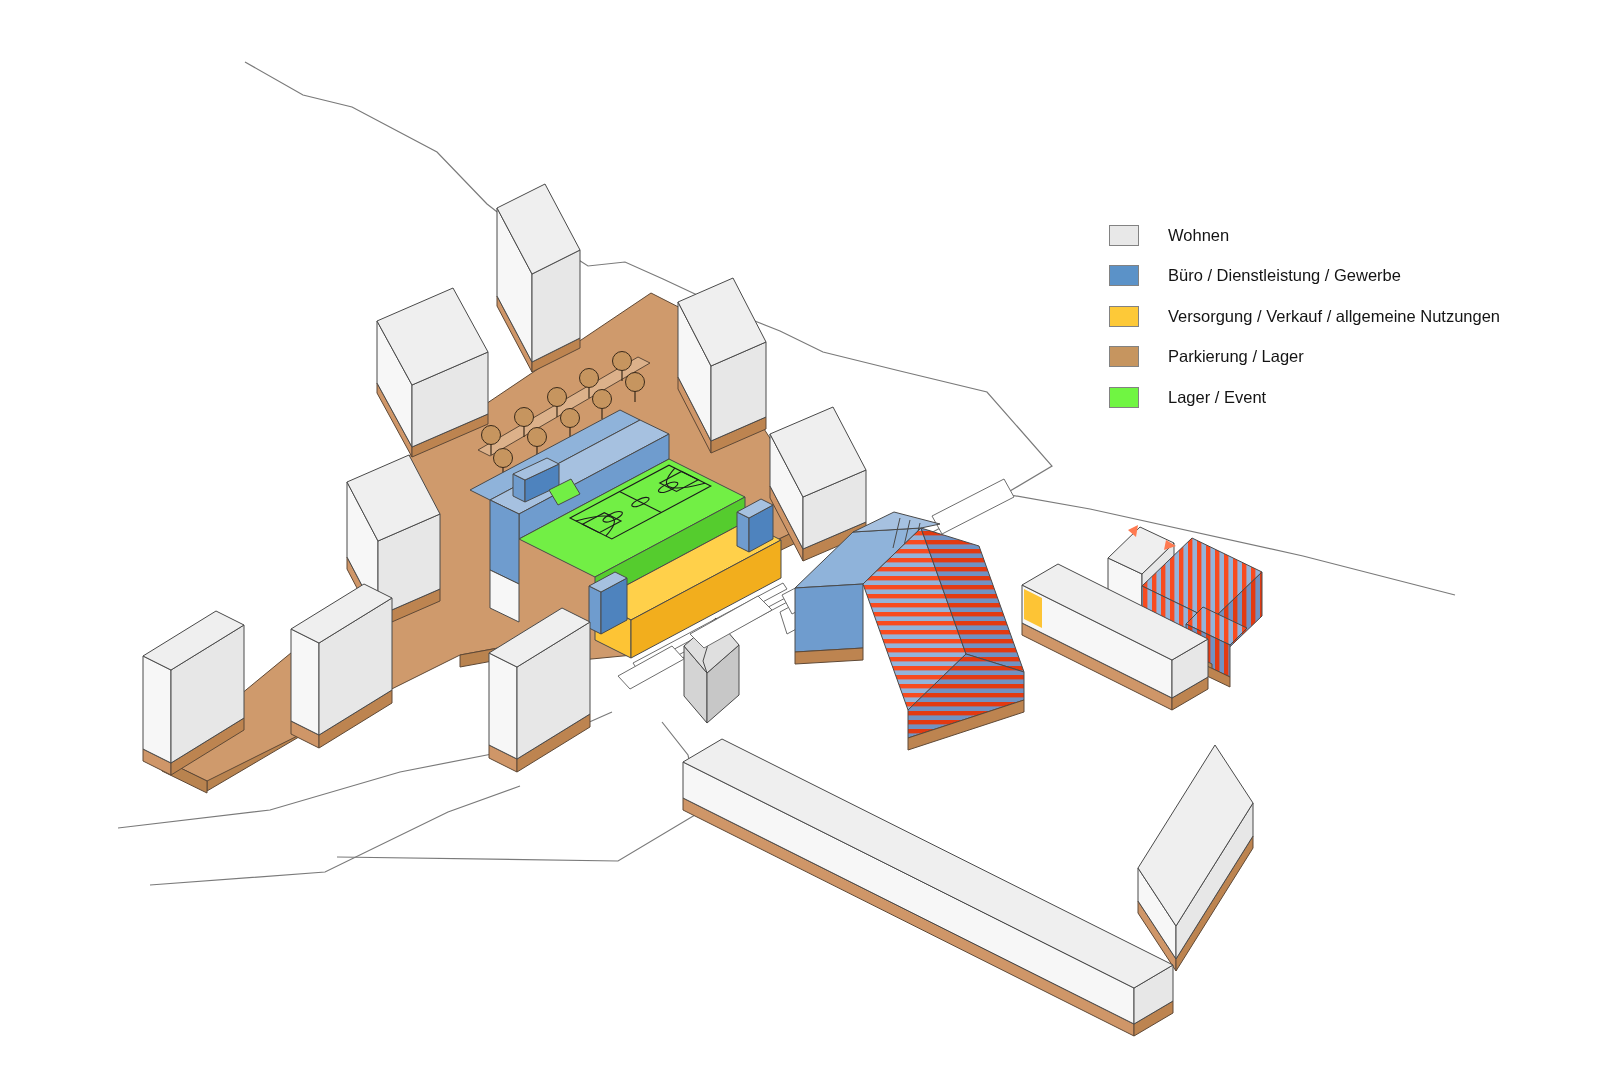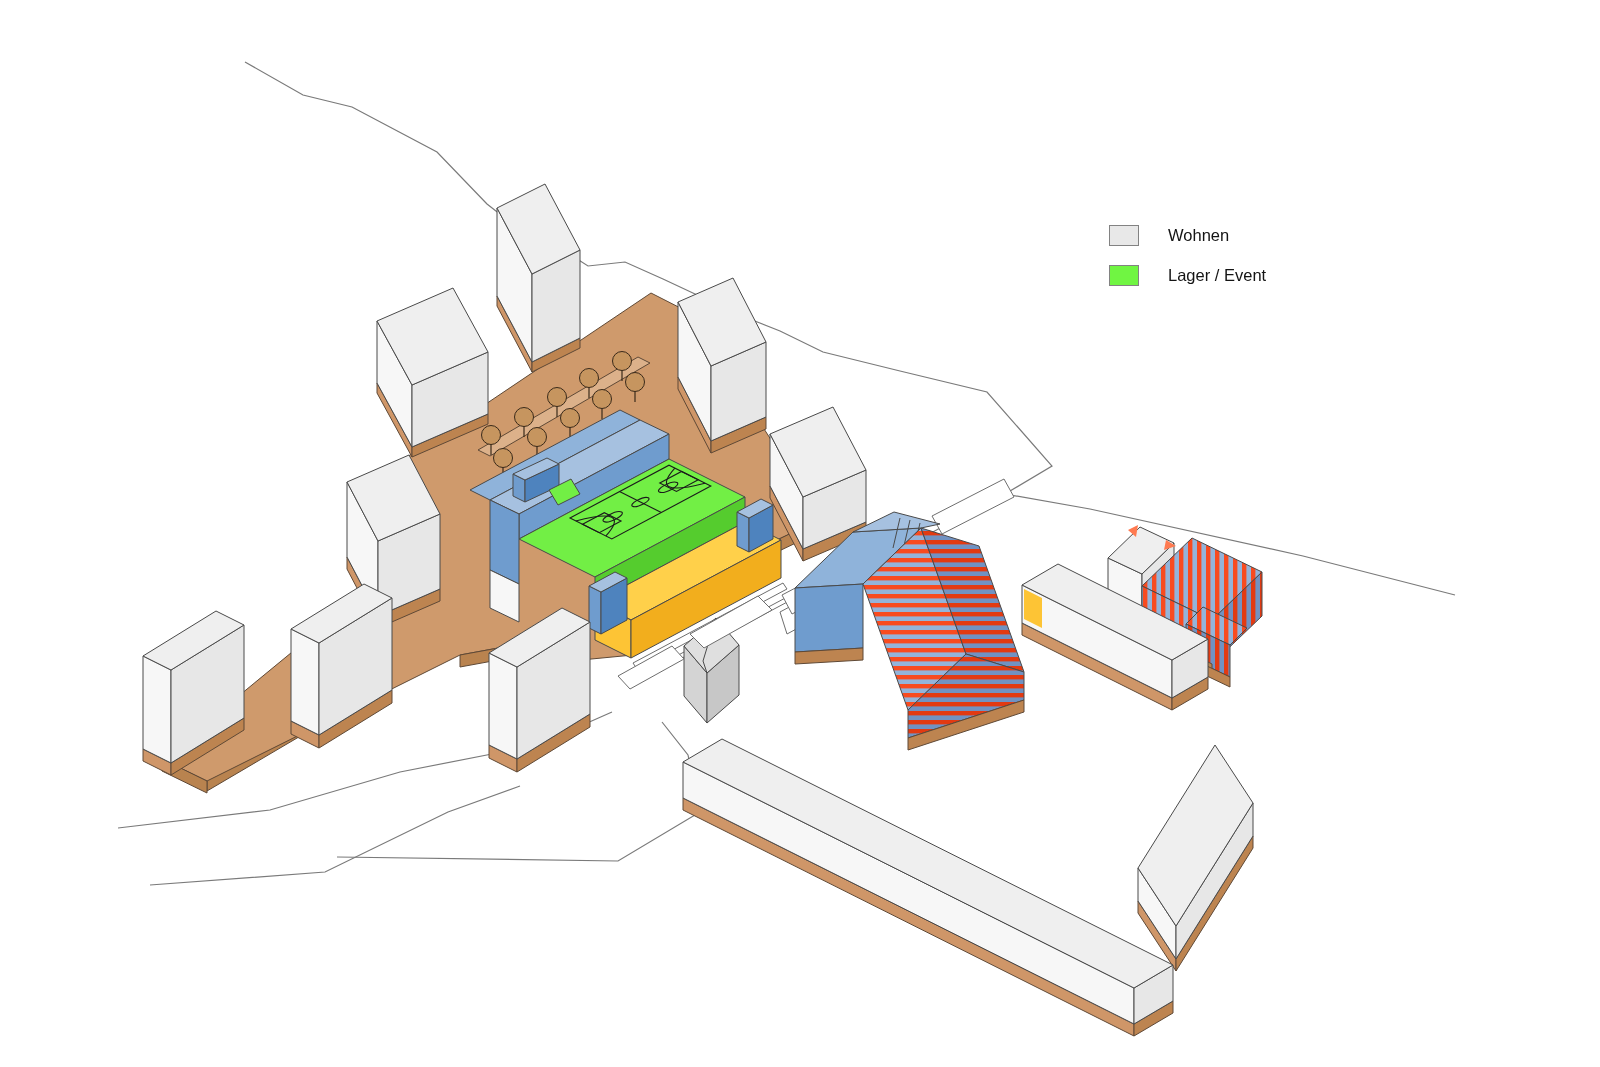--- a/index.html
+++ b/index.html
@@ -285,18 +285,30 @@
     <polygon class="wt" points="683,762 722,739 1173,965 1134,988"></polygon>
   </g>
 </svg>
 
 <div class="legend">
   <div class="legend-row">
     <span class="legend-swatch" style="background-color: rgb(232, 232, 232);"></span>
     <span class="legend-label">Wohnen</span>
   </div>
   <div class="legend-row">
+    <span class="legend-swatch" style="background-color: rgb(91, 146, 200);"></span>
+    <span class="legend-label">Büro / Dienstleistung / Gewerbe</span>
+  </div>
+  <div class="legend-row">
+    <span class="legend-swatch" style="background-color: rgb(253, 201, 56);"></span>
+    <span class="legend-label">Versorgung / Verkauf / allgemeine Nutzungen</span>
+  </div>
+  <div class="legend-row">
+    <span class="legend-swatch" style="background-color: rgb(198, 149, 95);"></span>
+    <span class="legend-label">Parkierung / Lager</span>
+  </div>
+  <div class="legend-row">
     <span class="legend-swatch" style="background-color: rgb(112, 245, 66);"></span>
     <span class="legend-label">Lager / Event</span>
   </div>
 </div>
 
 </div>
 
 </body></html>

